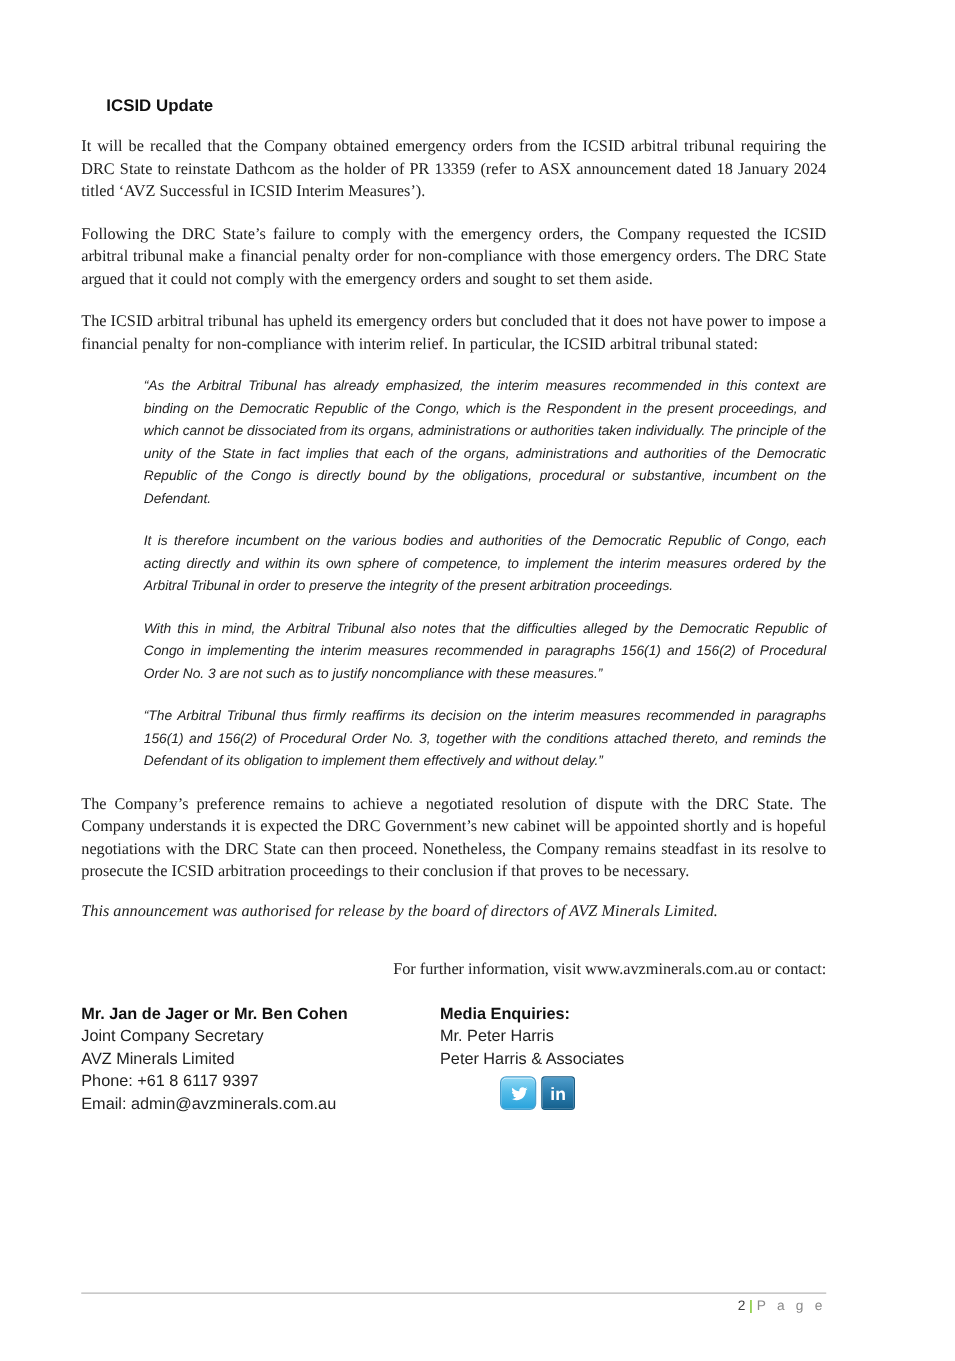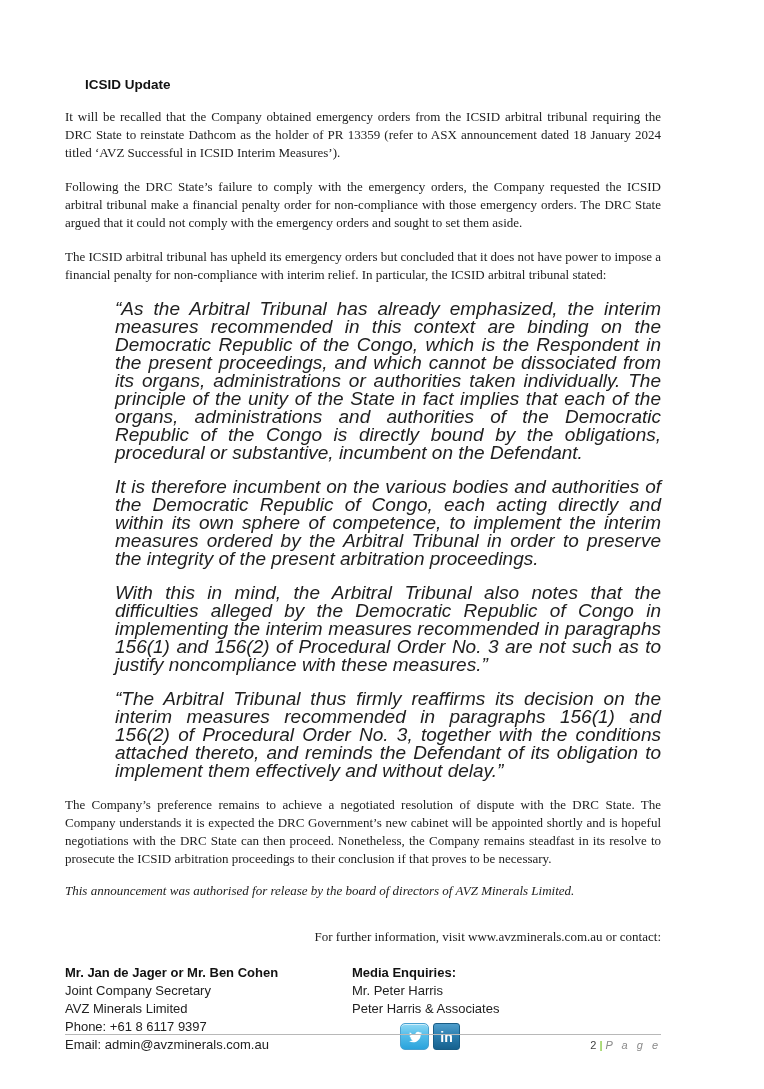--- a/index.html
+++ b/index.html
@@ -5,21 +5,21 @@
   html,body{margin:0;padding:0;}
   body{
     width:764px;height:1089px;background:#ffffff;position:relative;
     font-family:"Liberation Sans", sans-serif;color:#212121;
     -webkit-font-smoothing:antialiased;
   }
   .page{position:absolute;left:65px;top:0;width:596px;}
   .heading{margin:77px 0 0 0;font-size:13.5px;font-weight:bold;color:#111;padding-left:20px;}
   p.body{font-size:13px;line-height:18px;text-align:justify;margin:16px 0 0 0;font-family:Liberation Serif, serif;}
   blockquote.quote{
-    margin:16px 0 0 50px;font-size:19px;line-height:18px;
+    margin:16px 0 0 50px;font-size:11px;line-height:18px;
     font-style:italic;text-align:justify;
   }
   p.auth-note{font-style:italic;margin-top:14px;}
   p.further{margin-top:28px;text-align:right;}
   .contacts{display:flex;margin-top:18px;font-size:13px;line-height:18px;}
   .contacts .col-left{width:287px;flex:none;}
   .contacts .col-right{flex:1;}
   .contact-heading{font-weight:bold;color:#111;}
   .social-row{display:flex;gap:4px;margin-top:5px;align-items:center;margin-left:48px;}
   .icon-btn{width:27px;height:25px;border-radius:5px;display:flex;align-items:center;justify-content:center;cursor:pointer;}
@@ -84,14 +84,14 @@
           </svg>
         </div>
         <div class="icon-btn linkedin">in</div>
       </div>
     </div>
   </div>
 
 </div>
 
 <div class="footer">
-  <span class="pg-num">2</span><span class="pg-sep" style="color: rgb(146, 208, 80);">|</span><span class="pg-label" style="color: rgb(138, 138, 138); font-style: italic;">P a g e</span>
+  <span class="pg-num">2</span><span class="pg-sep" style="color: rgb(146, 208, 80);">|</span><span class="pg-label" style="color: rgb(138, 138, 138);">P a g e</span>
 </div>
 
 </body></html>

